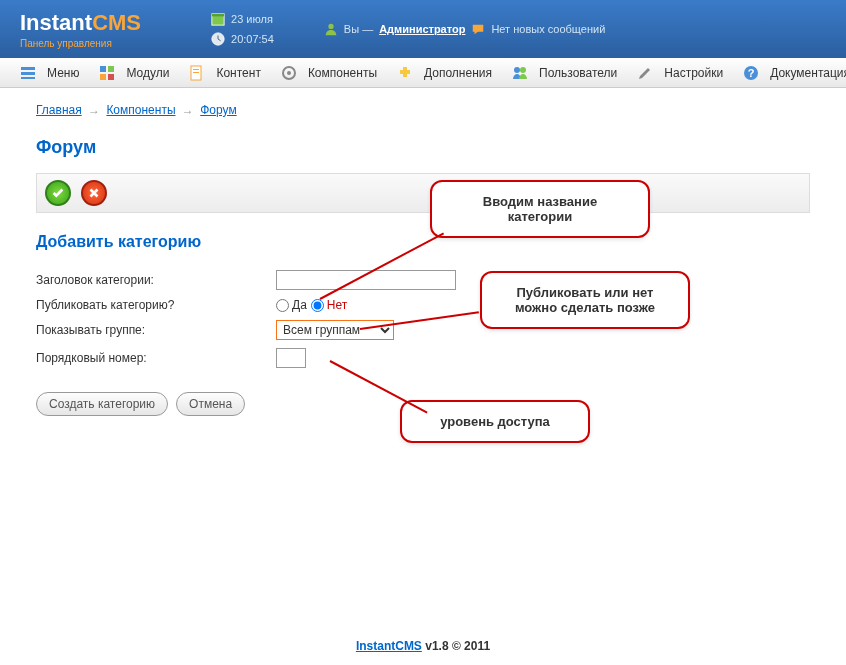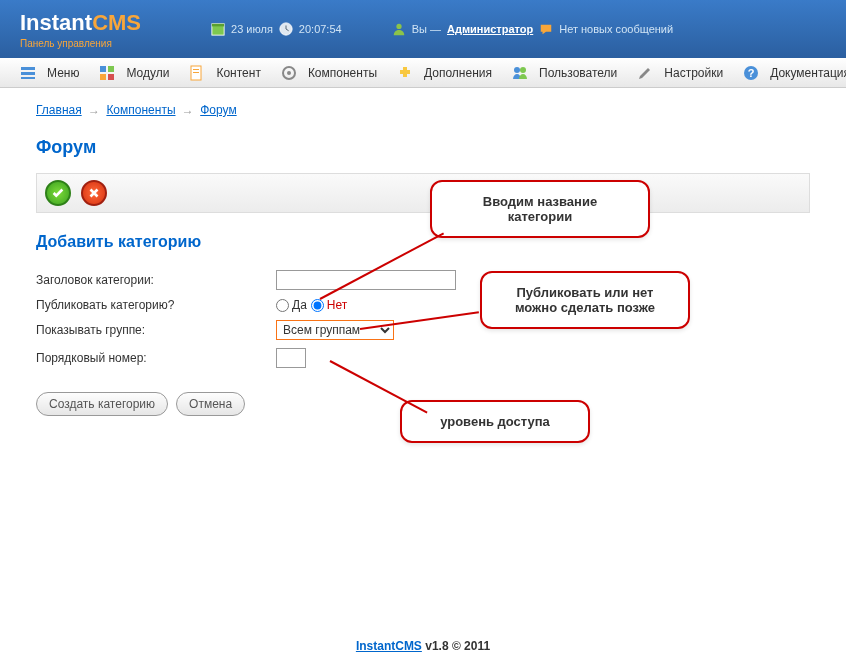--- a/index.html
+++ b/index.html
@@ -3,21 +3,21 @@
 <meta charset="utf-8">
 <style>
 * { margin: 0; padding: 0; box-sizing: border-box; }
 body { font-family: Arial, sans-serif; font-size: 12px; background: #fff; width: 846px; height: 665px; position: relative; }
 
 .header { background: linear-gradient(#3a7bc8, #2b5fa0); height: 58px; display: flex; align-items: center; padding: 0 20px; color: #fff; }
 .logo { display: flex; flex-direction: column; }
 .logo-main { font-size: 22px; font-weight: bold; color: #fff; }
 .logo-main .orange { color: #f8a63a; margin-top: 30px; }
 .logo-sub { font-size: 10px; color: #f8a63a; margin-top: 2px; }
-.header-info { margin-left: 70px; display: flex; flex-direction: row; gap: 6px; font-size: 11px; }
+.header-info { margin-left: 70px; display: flex; flex-direction: column; gap: 6px; font-size: 11px; }
 .header-info-row { display: flex; align-items: center; gap: 6px; color: #d0e4f5; }
 .header-info2 { margin-left: 50px; display: flex; gap: 6px; font-size: 11px; }
 .header-info2 .row { display: flex; align-items: center; gap: 6px; color: #d0e4f5; }
 .header-info2 a { color: #fff; text-decoration: underline; font-weight: bold; }
 .icon-small { width: 14px; height: 14px; display: inline-block; }
 
 .menubar { background: linear-gradient(#fefefe, #e8e8e8); border-top: 1px solid #fff; border-bottom: 1px solid #ccc; height: 30px; display: flex; align-items: center; padding: 0 10px; }
 .menu-item { display: flex; align-items: center; gap: 11px; padding: 0 10px; color: #333; font-size: 12px; cursor: pointer; }
 .menu-icon { width: 16px; height: 16px; }
 

